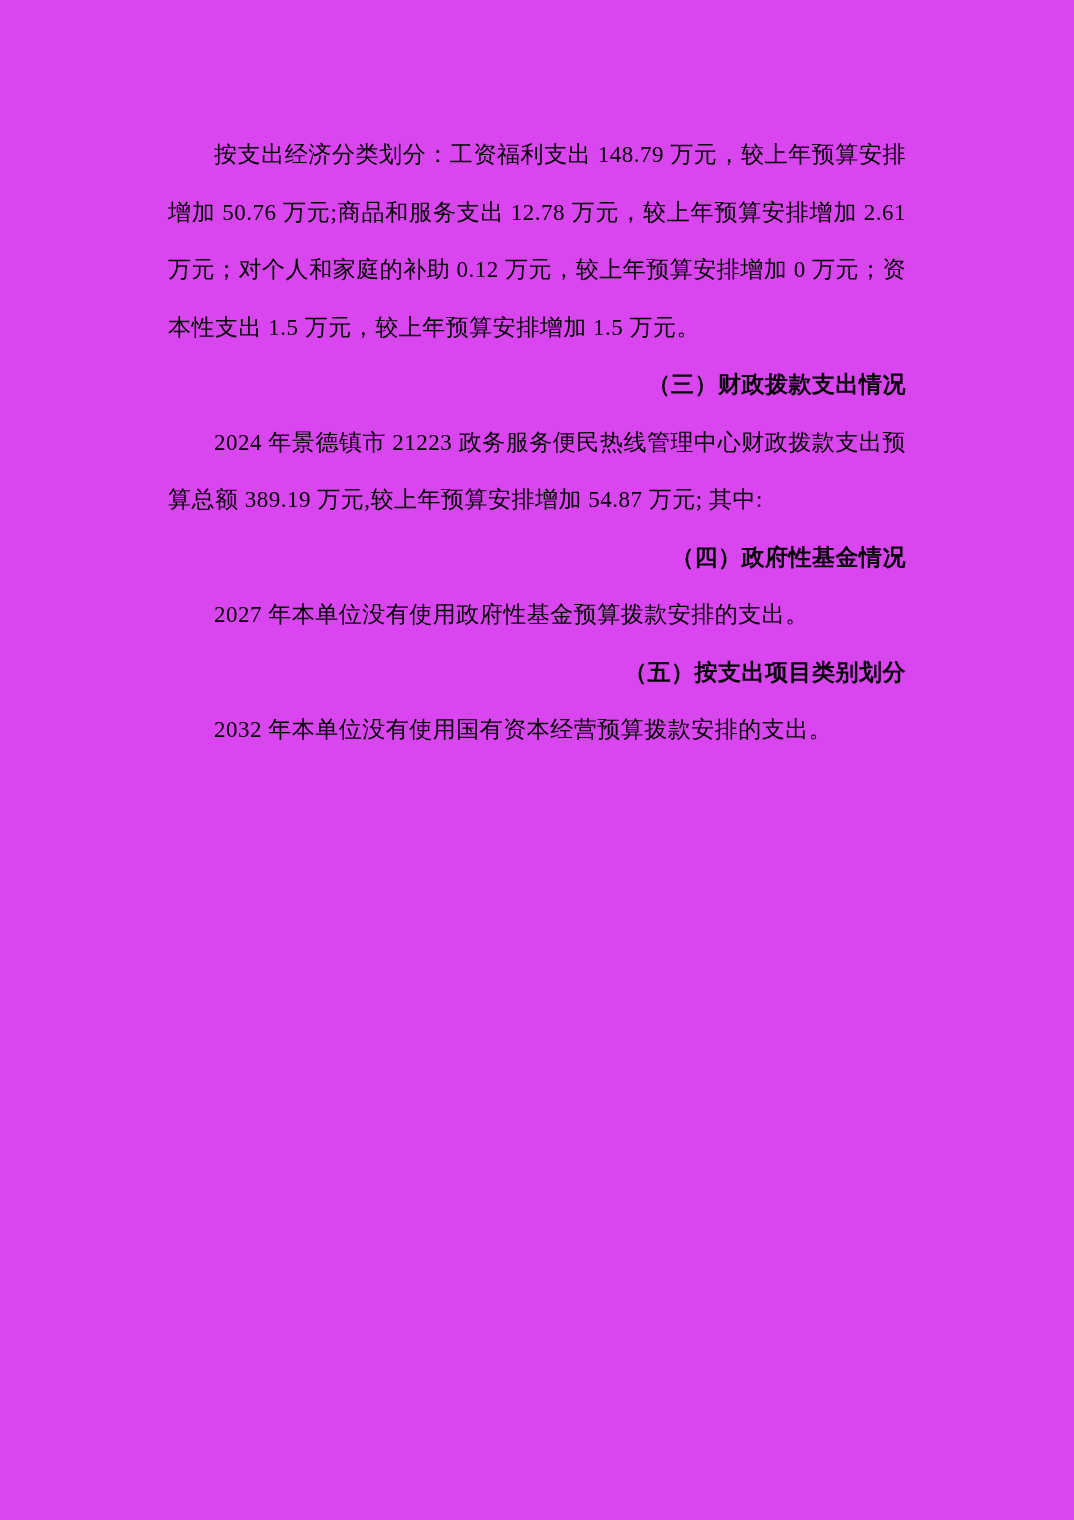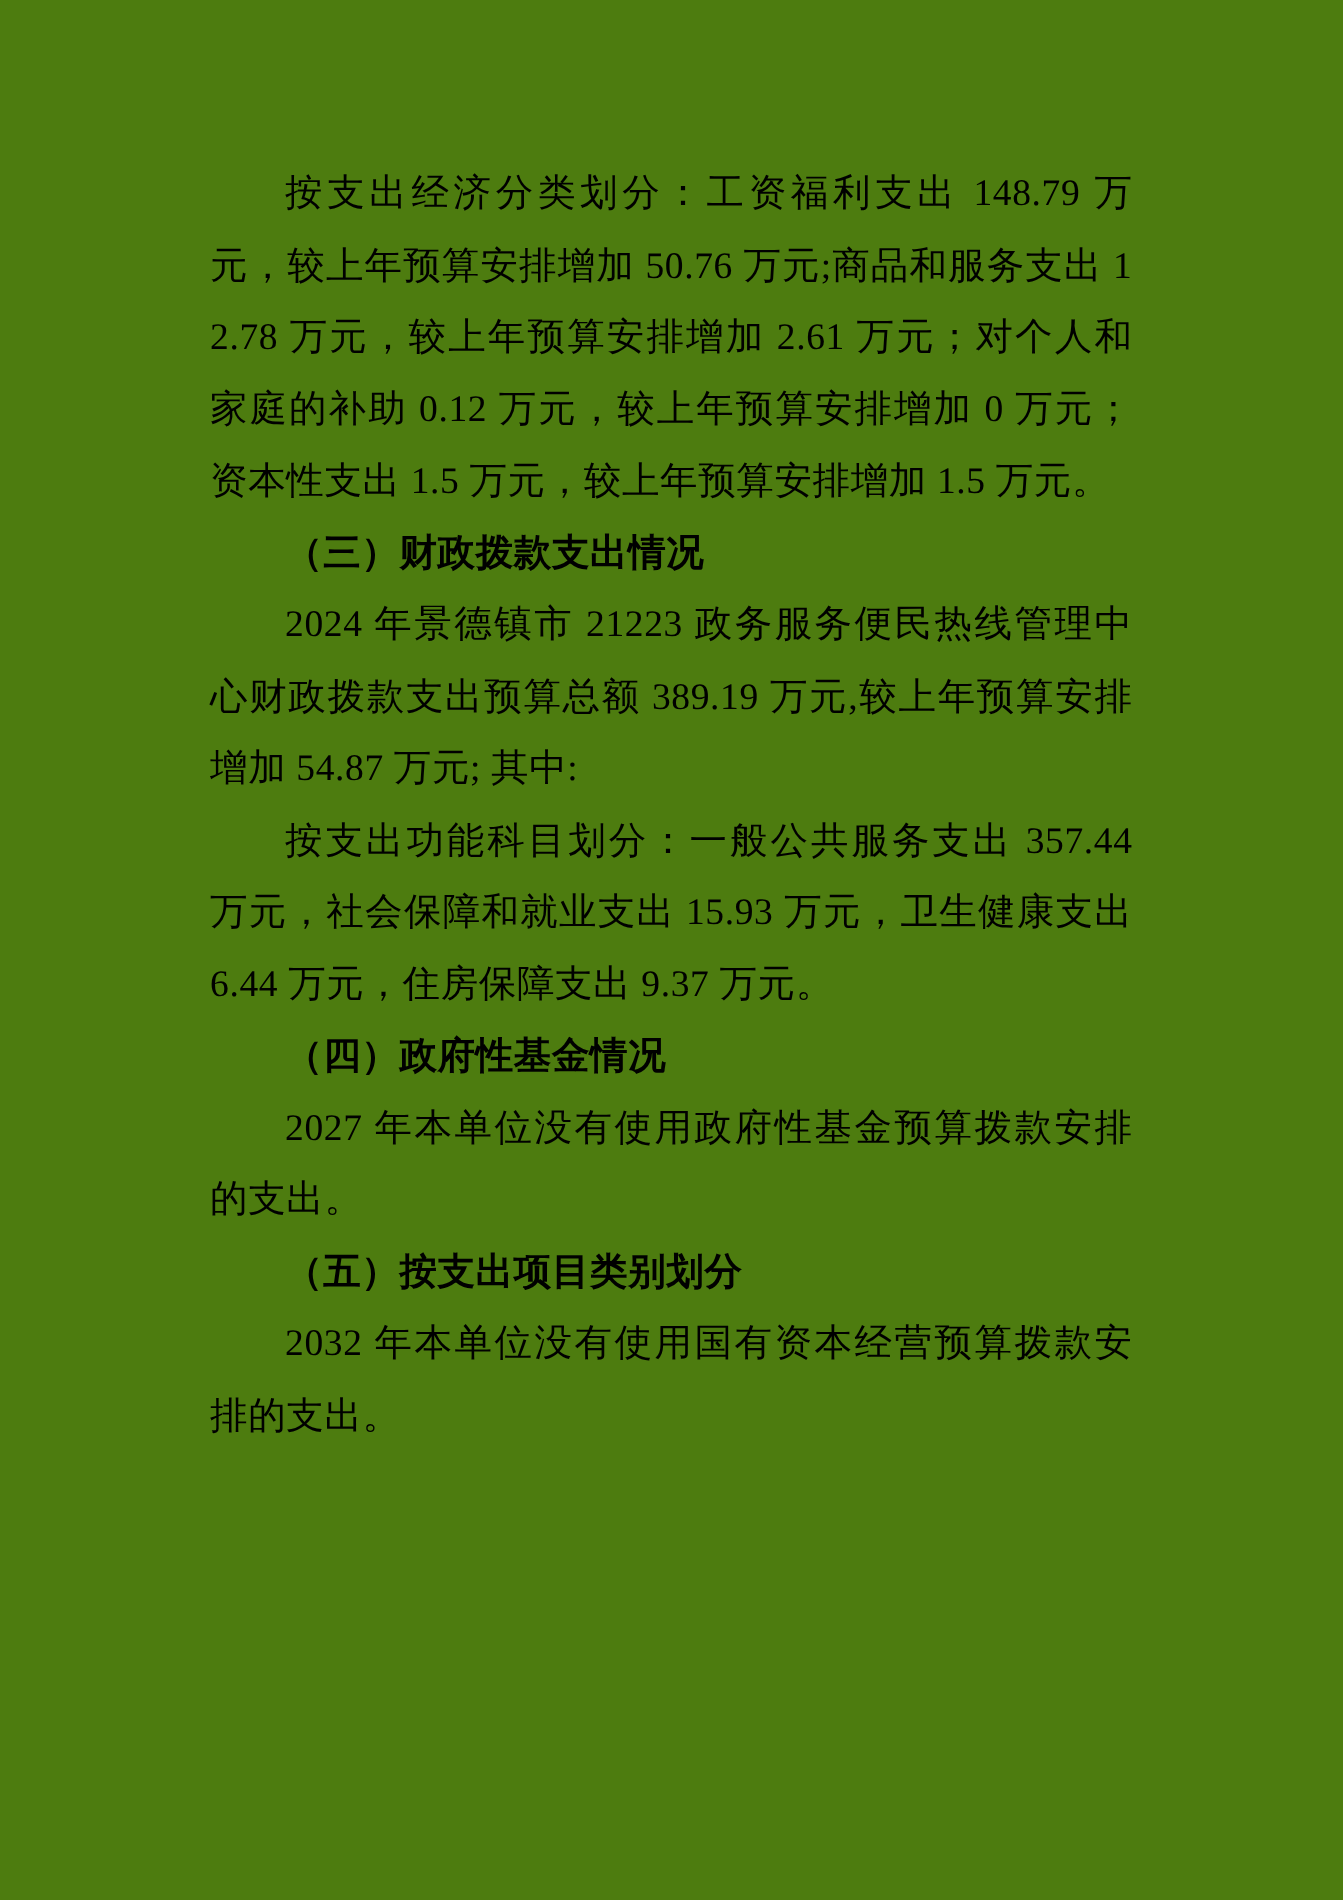--- a/index.html
+++ b/index.html
@@ -5,50 +5,49 @@
   html, body {
     margin: 0;
     padding: 0;
     background: #ffffff;
   }
   .page {
     position: relative;
     width: 1074px;
     height: 1520px;
     margin: 0;
-    background: #4d7c0f;
+    background: #d946ef;
     box-sizing: border-box;
     padding: 126px 168px 0 168px;
     overflow: hidden;
     font-family: "Liberation Serif", "DejaVu Serif", serif;
-    font-size: 30px;
+    font-size: 23px;
     color: #000000;
   }
   .doc p {
     margin: 0;
     padding: 0;
     text-indent: 2em;
     text-align: justify;
     text-justify: inter-character;
     line-height: 57.5px;
     letter-spacing: 0.5px;
     word-break: break-all;
   }
   .doc p.heading {
     font-weight: bold;
-    text-align: left;
+    text-align: right;
   }
 </style>
 </head>
 <body>
 
 <div class="page">
   <div class="doc">
     <p>按支出经济分类划分：工资福利支出 148.79 万元，较上年预算安排增加 50.76 万元;商品和服务支出 12.78 万元，较上年预算安排增加 2.61 万元；对个人和家庭的补助 0.12 万元，较上年预算安排增加 0 万元；资本性支出 1.5 万元，较上年预算安排增加 1.5 万元。</p>
     <p class="heading">（三）财政拨款支出情况</p>
     <p>2024 年景德镇市 21223 政务服务便民热线管理中心财政拨款支出预算总额 389.19 万元,较上年预算安排增加 54.87 万元; 其中:</p>
-    <p>按支出功能科目划分：一般公共服务支出 357.44 万元，社会保障和就业支出 15.93 万元，卫生健康支出 6.44 万元，住房保障支出 9.37 万元。</p>
     <p class="heading">（四）政府性基金情况</p>
     <p>2027 年本单位没有使用政府性基金预算拨款安排的支出。</p>
     <p class="heading">（五）按支出项目类别划分</p>
     <p>2032 年本单位没有使用国有资本经营预算拨款安排的支出。</p>
   </div>
 </div>
 
 </body></html>

